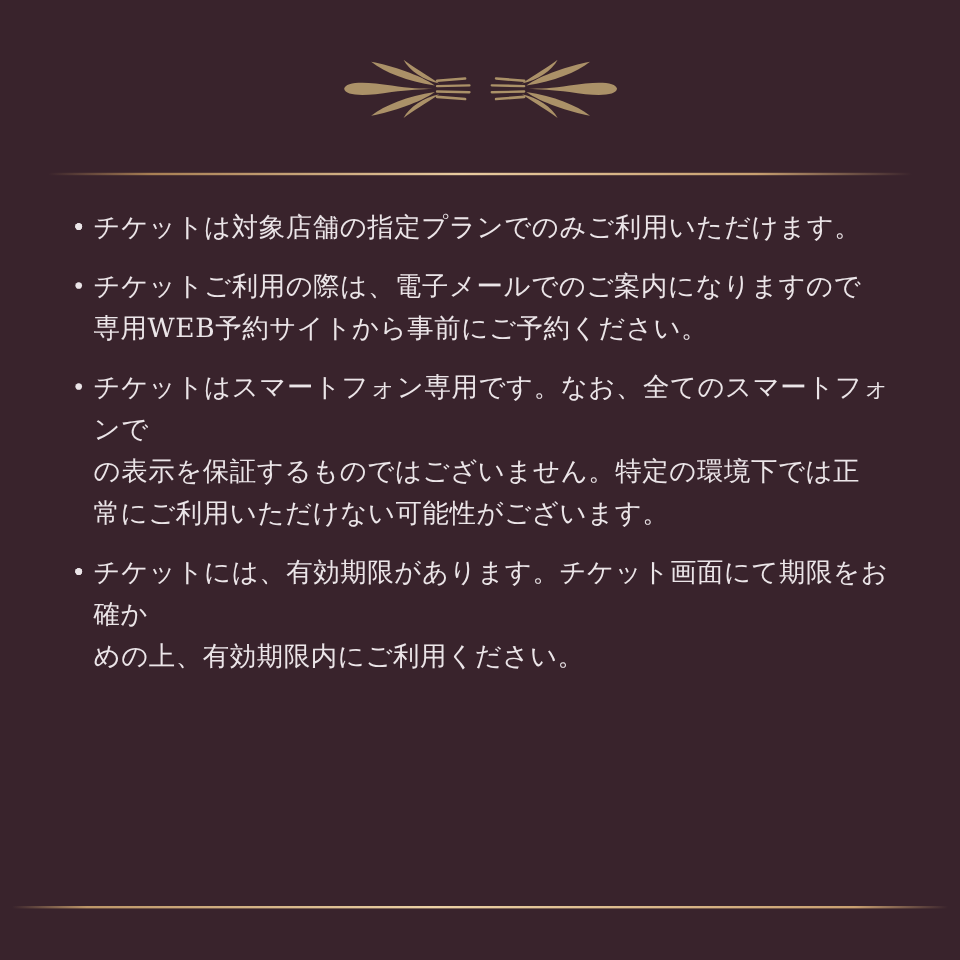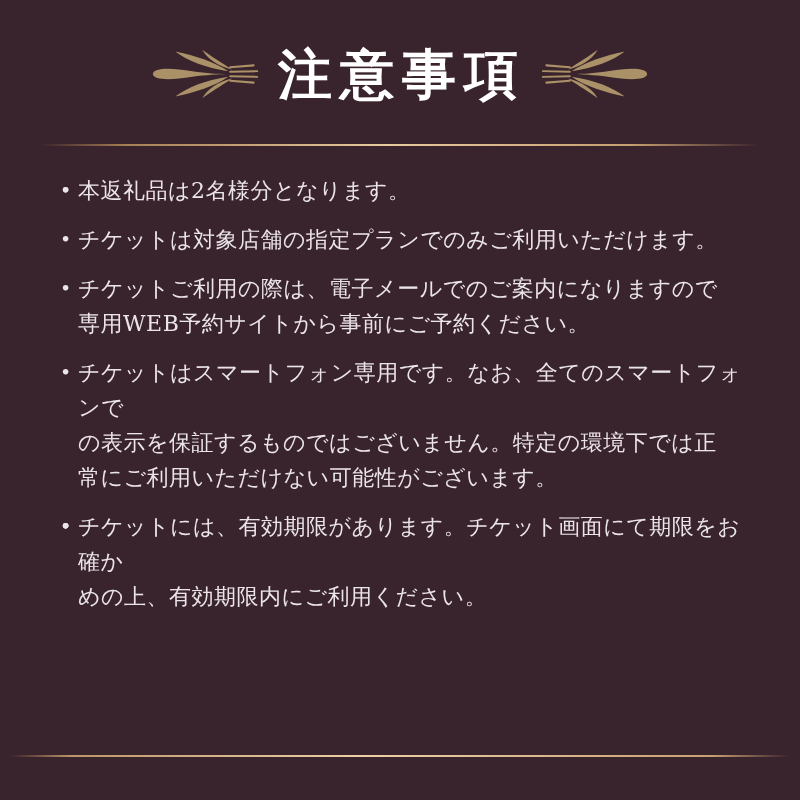--- a/index.html
+++ b/index.html
@@ -110,42 +110,41 @@
 
         <path d="M90,33 C77,42 66,48 57,55 C62,45 76,36 90,33 Z"></path>
 
         <path d="M88,20.5 L114,18.5" stroke="#ab9168" stroke-width="2.4" stroke-linecap="round"></path>
         <path d="M88,25.5 L118,24.8" stroke="#ab9168" stroke-width="2.2" stroke-linecap="round"></path>
         <path d="M88,30.5 L118,31.2" stroke="#ab9168" stroke-width="2.2" stroke-linecap="round"></path>
         <path d="M88,35.5 L114,37.5" stroke="#ab9168" stroke-width="2.4" stroke-linecap="round"></path>
       </svg>
     </span>
 
-    <h1 class="page-title">注意事項</h1>
 
     <span class="ornament mirrored">
       <svg viewBox="0 0 120 56" xmlns="http://www.w3.org/2000/svg" fill="#ab9168" stroke="none">
         <path d="M2,28 C3,21 22,21 46,25 C62,27.5 74,28 84,28 C74,28.5 62,29 46,31 C22,35 3,35 2,28 Z"></path>
         <path d="M86,25 C60,21 40,13 27,3 C47,7 72,15 86,25 Z"></path>
         <path d="M90,23 C77,14 66,8 57,1 C62,11 76,20 90,23 Z"></path>
         <path d="M86,31 C60,35 40,43 27,53 C47,49 72,41 86,31 Z"></path>
         <path d="M90,33 C77,42 66,48 57,55 C62,45 76,36 90,33 Z"></path>
         <path d="M88,20.5 L114,18.5" stroke="#ab9168" stroke-width="2.4" stroke-linecap="round"></path>
         <path d="M88,25.5 L118,24.8" stroke="#ab9168" stroke-width="2.2" stroke-linecap="round"></path>
         <path d="M88,30.5 L118,31.2" stroke="#ab9168" stroke-width="2.2" stroke-linecap="round"></path>
         <path d="M88,35.5 L114,37.5" stroke="#ab9168" stroke-width="2.4" stroke-linecap="round"></path>
       </svg>
     </span>
   </div>
 
   <hr class="divider divider-top">
 
   <ul class="notes-list">
       <li class="note-item"><span class="bullet">•</span></li>
-      <li class="note-item"><span class="bullet">•</span><span class="note-text">本返礼品は2名様分となります。</span></li>
+      <li class="note-item"><span class="bullet">•</span></li>
       <li class="note-item"><span class="bullet">•</span><span class="note-text">チケットは対象店舗の指定プランでのみご利用いただけます。</span></li>
       <li class="note-item"><span class="bullet">•</span><span class="note-text">チケットご利用の際は、電子メールでのご案内になりますので
 専用WEB予約サイトから事前にご予約ください。</span></li>
       <li class="note-item"><span class="bullet">•</span><span class="note-text">チケットはスマートフォン専用です。なお、全てのスマートフォンで
 の表示を保証するものではございません。特定の環境下では正
 常にご利用いただけない可能性がございます。</span></li>
       <li class="note-item"><span class="bullet">•</span></li>
       <li class="note-item"><span class="bullet">•</span></li>
       <li class="note-item"><span class="bullet">•</span><span class="note-text">チケットには、有効期限があります。チケット画面にて期限をお確か
 めの上、有効期限内にご利用ください。</span></li>

